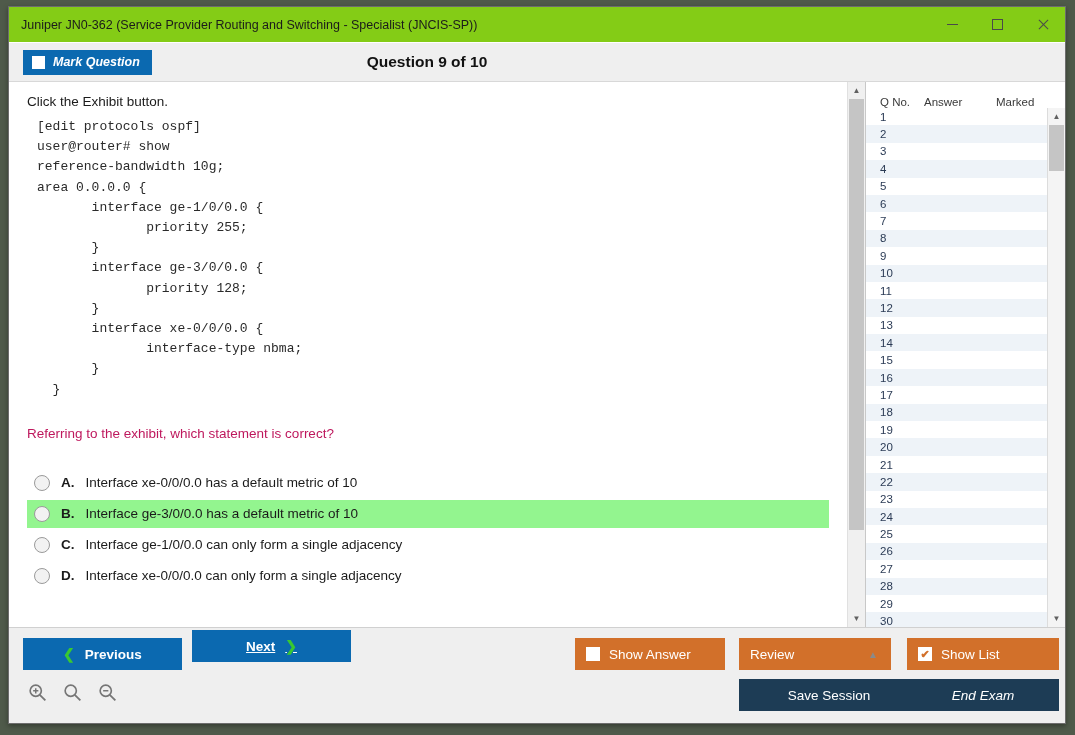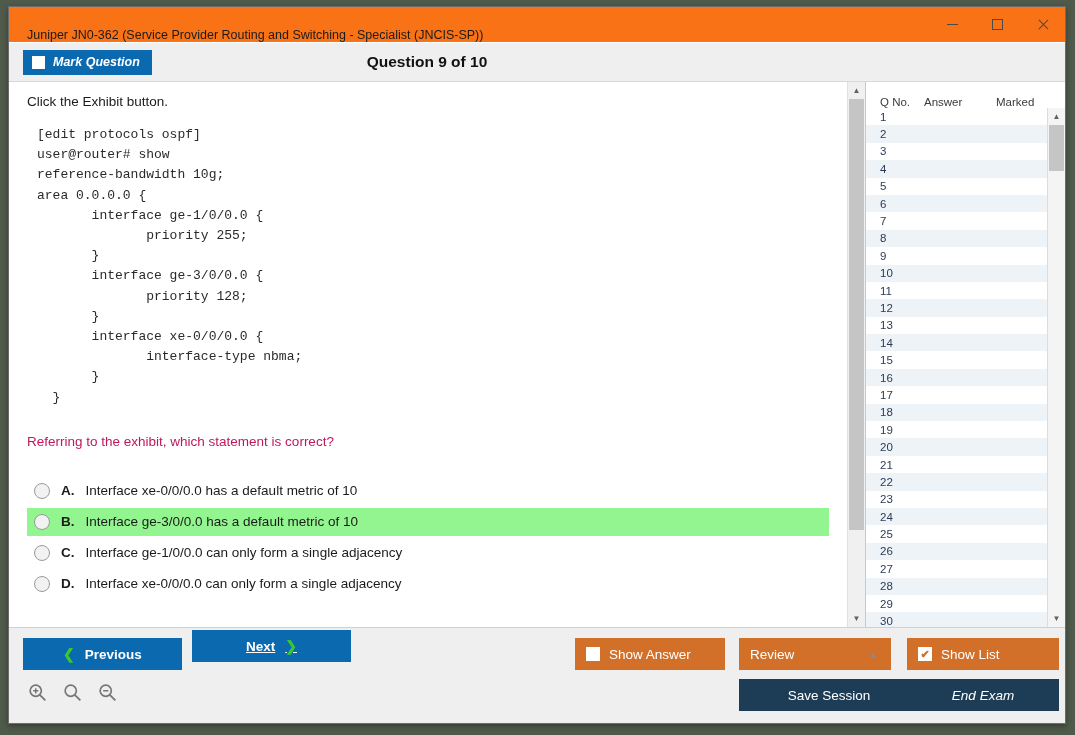--- a/index.html
+++ b/index.html
@@ -16,24 +16,23 @@
     background: #ffffff;
     border: 1px solid #6d6d6d;
     box-shadow: 0 2px 5px rgba(0,0,0,.35);
     display: flex; flex-direction: column;
     overflow: hidden;
   }
 
   
   .titlebar {
     height: 36px; flex: 0 0 36px;
-    background: #f97316;
-    display: flex; align-items: flex-end;
+    background: #84cc16;
+    display: flex; align-items: center;
     border-bottom: 1px solid #ffffff;
-    padding-left: 6px;
   }
   .title-text {
     padding-left: 12px;
     font-size: 12.5px; color: #1b1b1b;
     white-space: nowrap;
   }
   .win-controls { margin-left: auto; display: flex; height: 100%; }
   .win-btn {
     width: 45px; height: 100%;
     display: flex; align-items: center; justify-content: center;
@@ -94,21 +93,21 @@
   
   .qpane {
     flex: 1 1 auto;
     position: relative;
     overflow: hidden;
     padding: 12px 0 0 18px;
     background: #ffffff;
   }
   .lead {
     font-size: 13.5px; color: #1b1b1b;
-    margin-bottom: 16px;
+    margin-bottom: 8px;
   }
   .code {
     font-family: "Liberation Mono", "DejaVu Sans Mono", monospace;
     font-size: 13px;
     line-height: 20.2px;
     color: #2a2a2a;
     white-space: pre;
     margin-left: 10px;
   }
   .qprompt {

